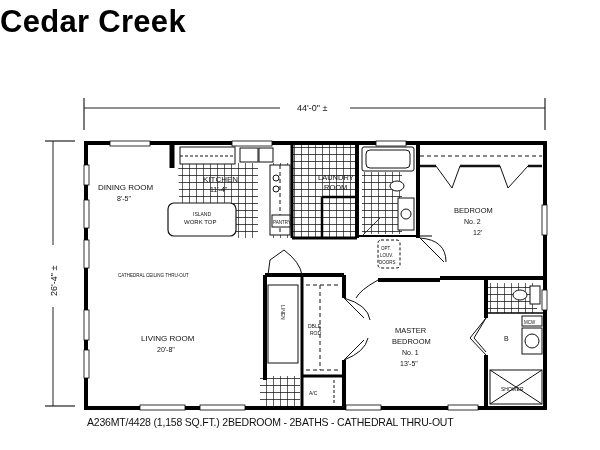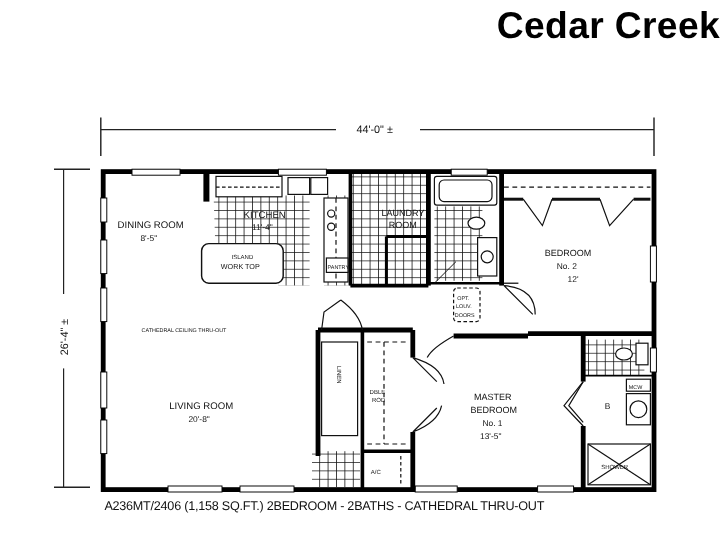--- a/index.html
+++ b/index.html
@@ -1,17 +1,17 @@
 <!DOCTYPE html>
 <html><head>
 <meta charset="utf-8">
 <style>
   html, body { margin:0; padding:0; background:#ffffff; }
   body { width:600px; height:450px; position:relative; overflow:hidden; font-family:"Liberation Sans", sans-serif; color:#111; }
-  .title { position:absolute; left:0; top:4px; width:600px; text-align:right; font-family:"Liberation Sans", sans-serif; font-weight:bold; font-size:31px; letter-spacing:0.3px; color:#000; }
+  .title { position:absolute; left:0; top:4px; width:600px; text-align:left; font-family:"Liberation Sans", sans-serif; font-weight:bold; font-size:31px; letter-spacing:0.3px; color:#000; }
   svg.plan { position:absolute; left:0; top:0; }
   .lbl { font-family:"Liberation Sans", sans-serif; fill:#111; }
   .caption { position:absolute; left:87px; top:416px; font-size:10.5px; font-family:"Liberation Sans", sans-serif; color:#111; letter-spacing:-0.2px; }
 </style>
 </head>
 <body>
 
 <div class="title">Cedar Creek</div>
 
 <svg class="plan" width="600" height="450" viewBox="0 0 600 450">
@@ -175,13 +175,13 @@
     <text class="lbl" x="395" y="333" font-size="7.5">MASTER</text>
     <text class="lbl" x="392" y="344" font-size="7.5">BEDROOM</text>
     <text class="lbl" x="402" y="355" font-size="7">No. 1</text>
     <text class="lbl" x="400" y="366" font-size="7">13'-5"</text>
     <text class="lbl" x="504" y="341" font-size="7">B</text>
     <text class="lbl" x="524" y="324" font-size="4.5">MCW</text>
     <text class="lbl" x="501" y="391" font-size="5">SHOWER</text>
   </g>
 </svg>
 
-<div class="caption">A236MT/2406 (1,158 SQ.FT.) 2BEDROOM - 2BATHS - CATHEDRAL THRU-OUT</div>
+<div class="caption">A236MT/4428 (1,158 SQ.FT.) 2BEDROOM - 2BATHS - CATHEDRAL THRU-OUT</div>
 
 </body></html>

